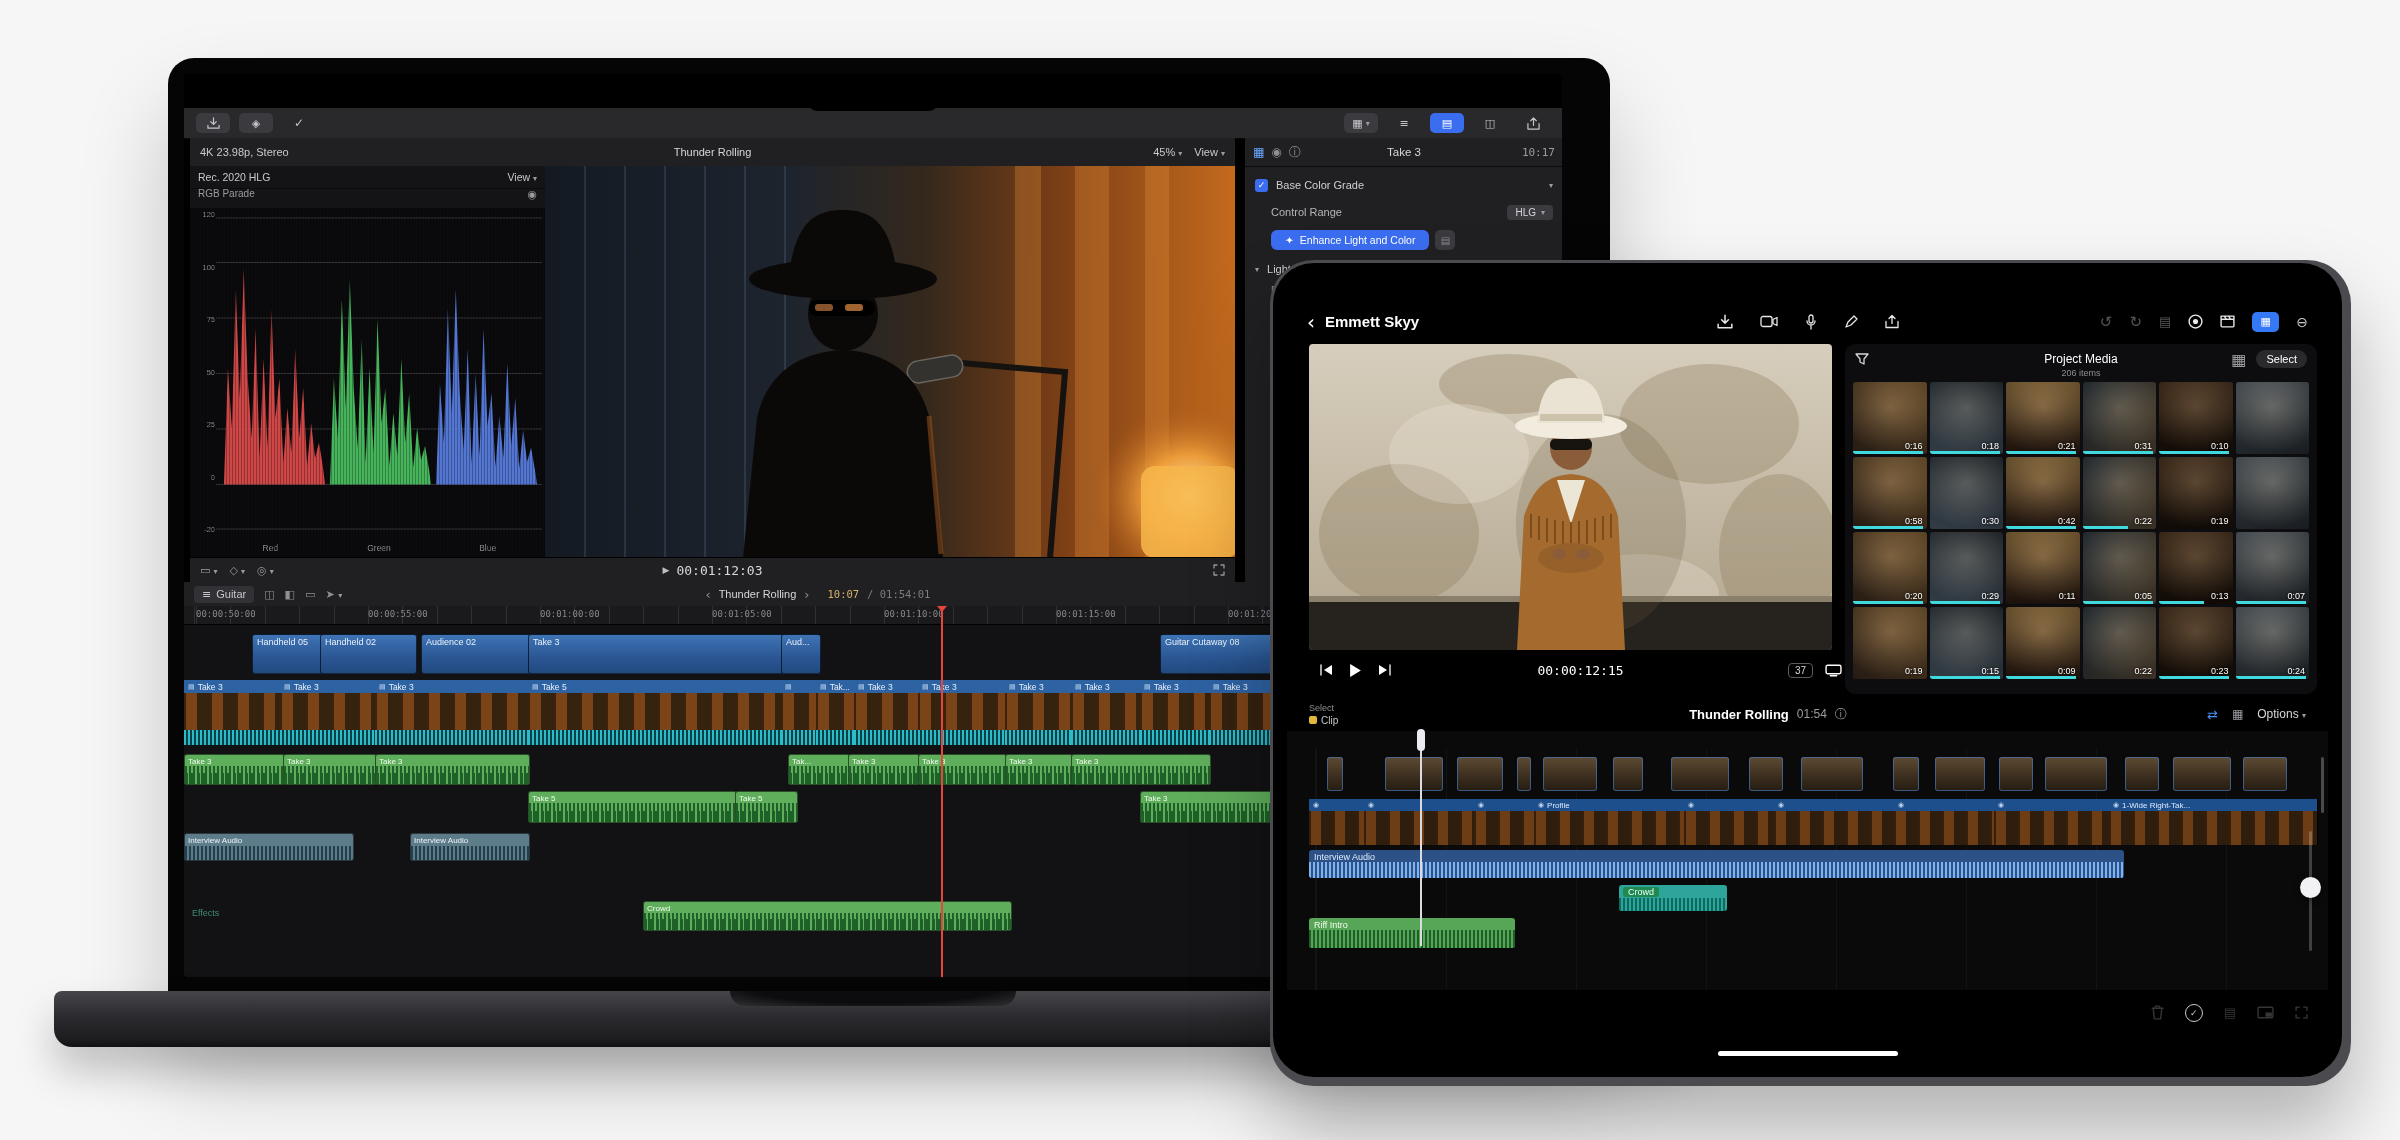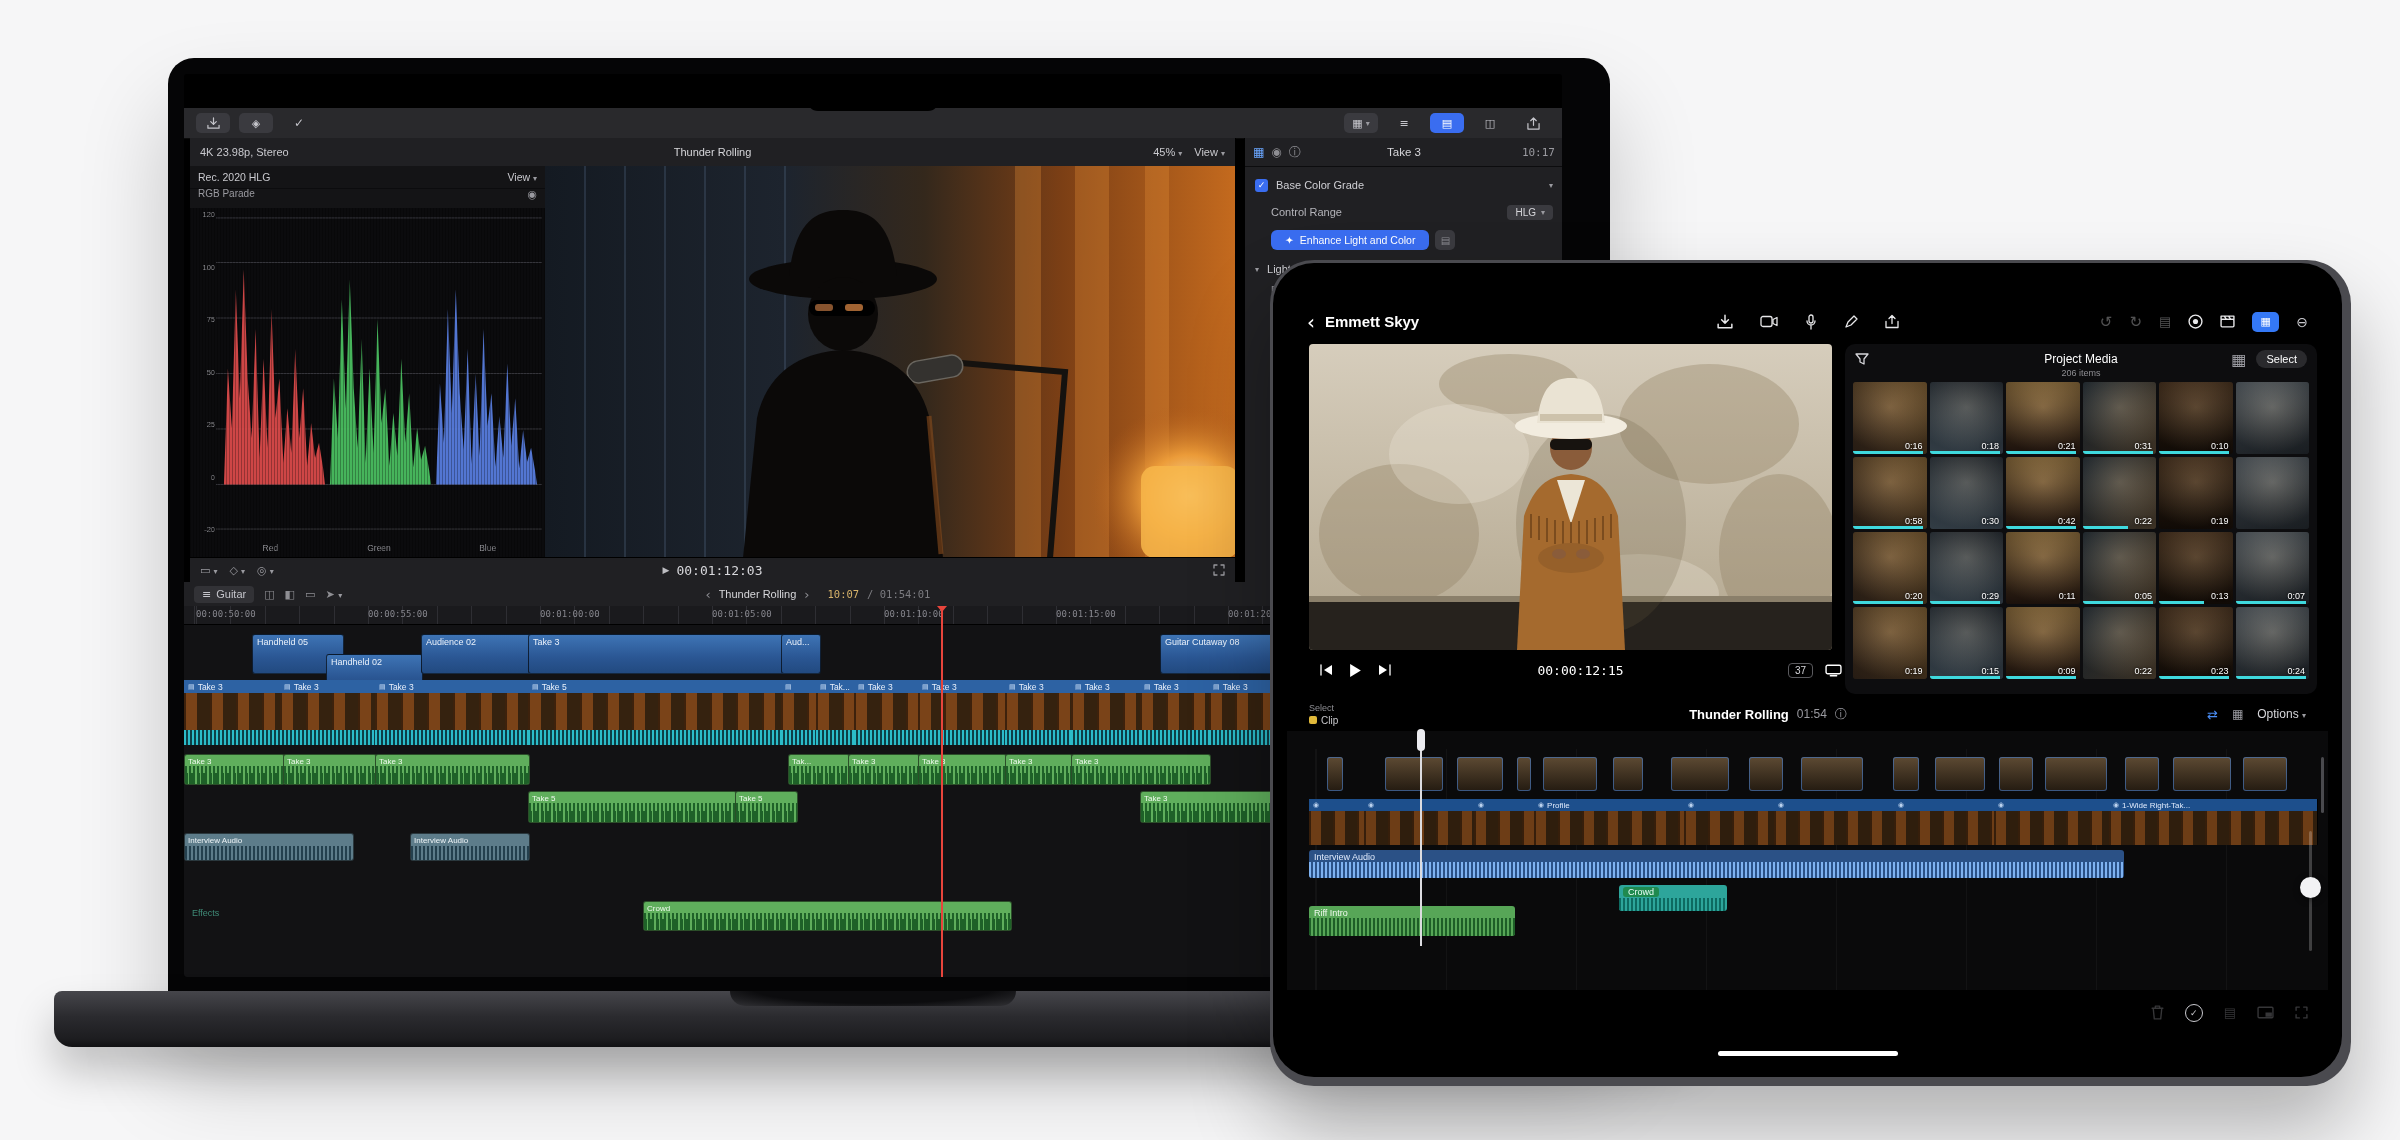--- a/index.html
+++ b/index.html
@@ -188,21 +188,21 @@
     background-image:repeating-linear-gradient(90deg,rgba(255,255,255,.10) 0 1px,transparent 1px 130px),
       repeating-linear-gradient(90deg,rgba(255,255,255,.04) 0 1px,transparent 1px 26px);background-position:29px 0}
   .irl{position:absolute;top:3px;font-family:"DejaVu Sans Mono",monospace;font-size:9px;color:#66666c;white-space:nowrap}
   .i-tracks{position:absolute;top:18px;left:0;right:0;bottom:0;
     background-image:repeating-linear-gradient(90deg,rgba(255,255,255,.035) 0 1px,transparent 1px 130px);background-position:29px 0}
   .irow{position:absolute;left:0;right:0}
   .ir-conn{top:6px;height:38px}
   .ir-prim{top:50px;height:46px}
   .ir-int{top:101px;height:28px}
   .ir-crowd{top:136px;height:26px}
-  .ir-riff{top:157px;height:30px}
+  .ir-riff{top:169px;height:30px}
   .icclip{position:absolute;top:2px;height:34px;border-radius:3px;background:linear-gradient(#5d4a33,#241b11);
     box-shadow:inset 0 0 0 1px rgba(70,120,190,.65)}
   .ipclip{position:absolute;top:0;height:46px;border-right:1px solid rgba(0,0,0,.85);overflow:hidden;display:flex;flex-direction:column}
   .ipc-head{height:12px;background:#1d4f8c;color:#dfeafc;font-size:8px;display:flex;align-items:center;gap:3px;padding:0 4px;white-space:nowrap}
   .ipc-body{flex:1;background:
       repeating-linear-gradient(90deg,rgba(0,0,0,.5) 0 2px,transparent 2px 24px),
       repeating-linear-gradient(90deg,#6d3d16 0 12px,#2f1e0d 12px 24px),
       linear-gradient(#54361a,#241709)}
   .iint{position:absolute;top:0;height:28px;background:#2b5186;border-radius:3px;overflow:hidden;color:#dfeafc;font-size:9px}
   .iint .lbl{position:relative;z-index:2;display:block;margin:2px 5px;white-space:nowrap}
@@ -457,21 +457,21 @@
               <span class="rl" style="left: 700px;">00:01:10:00</span>
               <span class="rl" style="left: 872px;">00:01:15:00</span>
               <span class="rl" style="left: 1044px;">00:01:20:00</span>
               <span class="rl" style="left: 1216px;">00:01:25:00</span>
             </div>
 
           <div class="m-tracks">
             <div class="trow row-conn">
 
             <div class="cclip" style="left: 68px; width: 82px;"><span>Handheld 05</span></div>
-                <div class="cclip" style="left: 142px; width: 87px; margin-top: 20px;"><span>Handheld 02</span></div>
+                <div class="cclip" style="left: 136px; width: 87px;"><span>Handheld 02</span></div>
                 <div class="cclip" style="left: 237px; width: 107px;"><span>Audience 02</span></div>
                 <div class="cclip" style="left: 344px; width: 253px;"><span>Take 3</span></div>
                 <div class="cclip" style="left: 597px; width: 30px;"><span>Aud...</span></div>
                 <div class="cclip" style="left: 976px; width: 113px;"><span>Guitar Cutaway 08</span></div>
               </div>
             <div class="trow row-prim">
 
                 <div class="pclip" style="left: 0px; width: 96px;">
                   <div class="pc-head">
                     <span class="pc-ic gl">▤</span>

